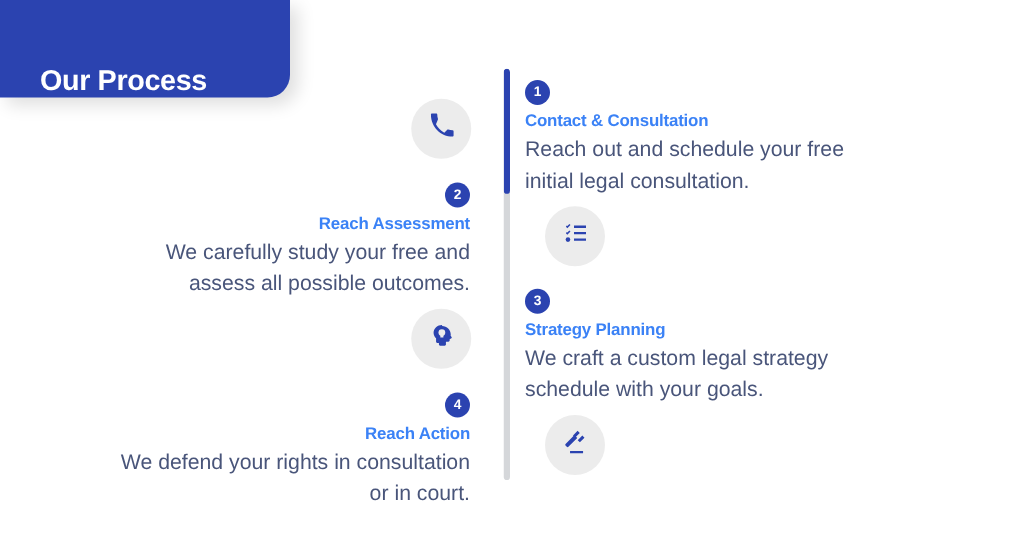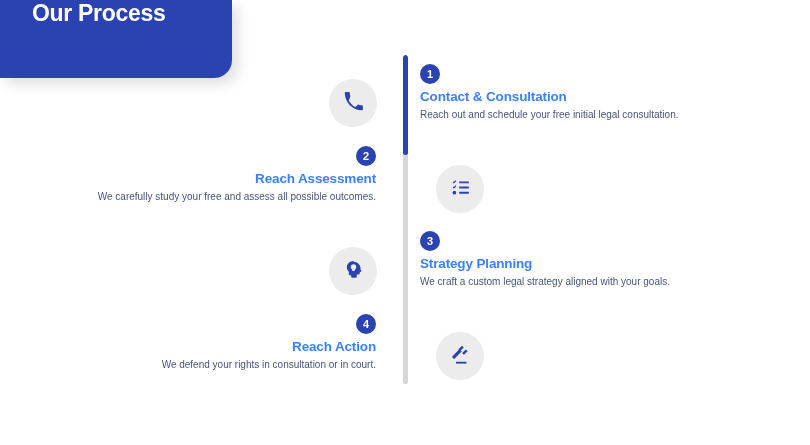--- a/index.html
+++ b/index.html
@@ -19,21 +19,21 @@
   #header-banner {
     position: absolute;
     left: 0;
     top: 0;
     width: 232px;
     height: 78px;
     background: #2b43b0;
     border-bottom-right-radius: 18px;
     box-shadow: 6px 6px 14px rgba(0,0,0,0.13);
     display: flex;
-    align-items: flex-start;
+    align-items: flex-end;
   }
   #header-title {
     color: #ffffff;
     font-size: 23px;
     font-weight: bold;
     letter-spacing: -0.3px;
     margin-left: 32px;
   }
 
   
@@ -94,21 +94,21 @@
   }
   .step-title {
     color: #3b82f6;
     font-size: 13.5px;
     font-weight: bold;
     letter-spacing: -0.15px;
     margin-bottom: 4px;
   }
   .step-desc {
     color: #49557a;
-    font-size: 10px;
+    font-size: 17px;
     line-height: 1.45;
   }
 
   
   .icon-circle {
     position: absolute;
     width: 48px;
     height: 48px;
     border-radius: 50%;
     background: #ececec;
@@ -190,20 +190,20 @@
 
 <div class="step step-left" id="step-2">
   <div class="step-badge">2</div>
   <div class="step-title">Reach Assessment</div>
   <div class="step-desc">We carefully study your free and assess all possible outcomes.</div>
 </div>
 
 <div class="step step-right" id="step-3">
   <div class="step-badge">3</div>
   <div class="step-title">Strategy Planning</div>
-  <div class="step-desc">We craft a custom legal strategy aligned with your goals.</div>
+  <div class="step-desc">We craft a custom legal strategy schedule with your goals.</div>
 </div>
 
 <div class="step step-left" id="step-4">
   <div class="step-badge">4</div>
   <div class="step-title">Reach Action</div>
   <div class="step-desc">We defend your rights in consultation or in court.</div>
 </div>
 
 </body></html>

